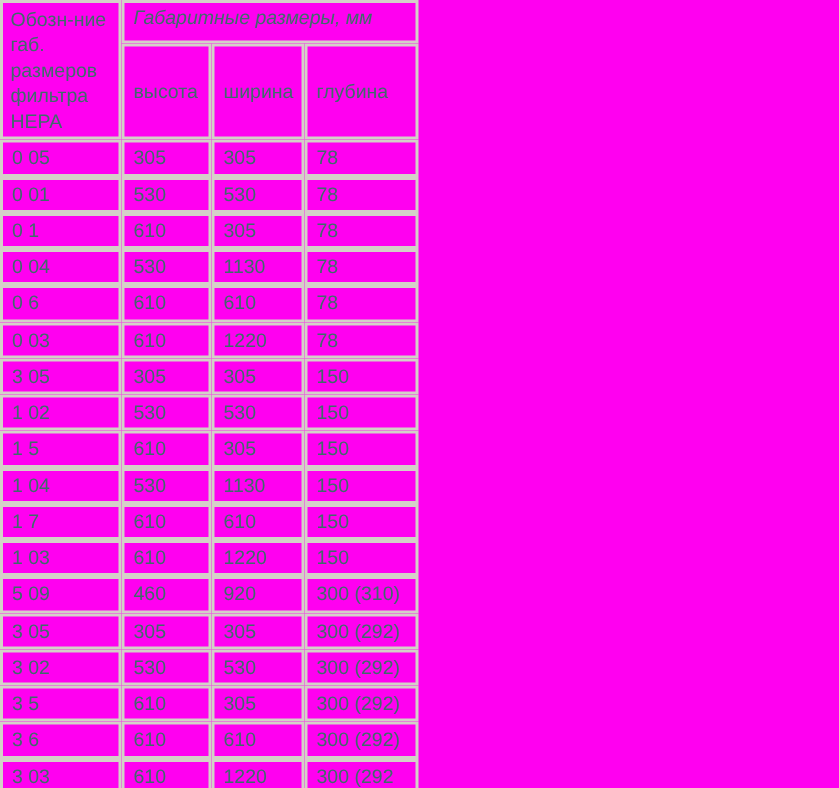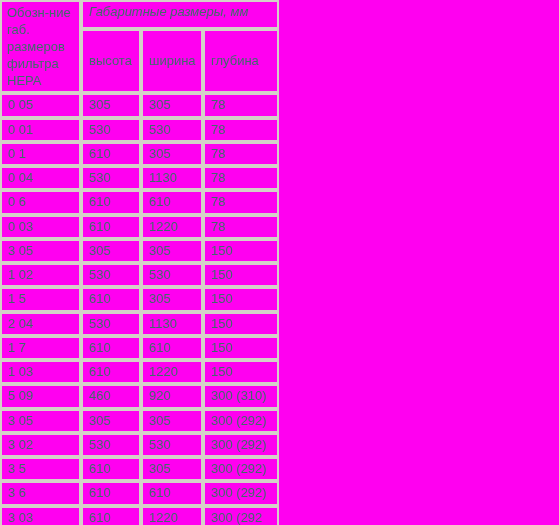--- a/index.html
+++ b/index.html
@@ -151,21 +151,21 @@
         <td class="num">530</td>
         <td class="num">150</td>
       </tr>
       <tr class="r-data">
         <td class="code">1 5</td>
         <td class="num">610</td>
         <td class="num">305</td>
         <td class="num">150</td>
       </tr>
       <tr class="r-data">
-        <td class="code">2 04</td>
+        <td class="code">1 04</td>
         <td class="num">530</td>
         <td class="num">1130</td>
         <td class="num">150</td>
       </tr>
       <tr class="r-data">
         <td class="code">1 7</td>
         <td class="num">610</td>
         <td class="num">610</td>
         <td class="num">150</td>
       </tr>

